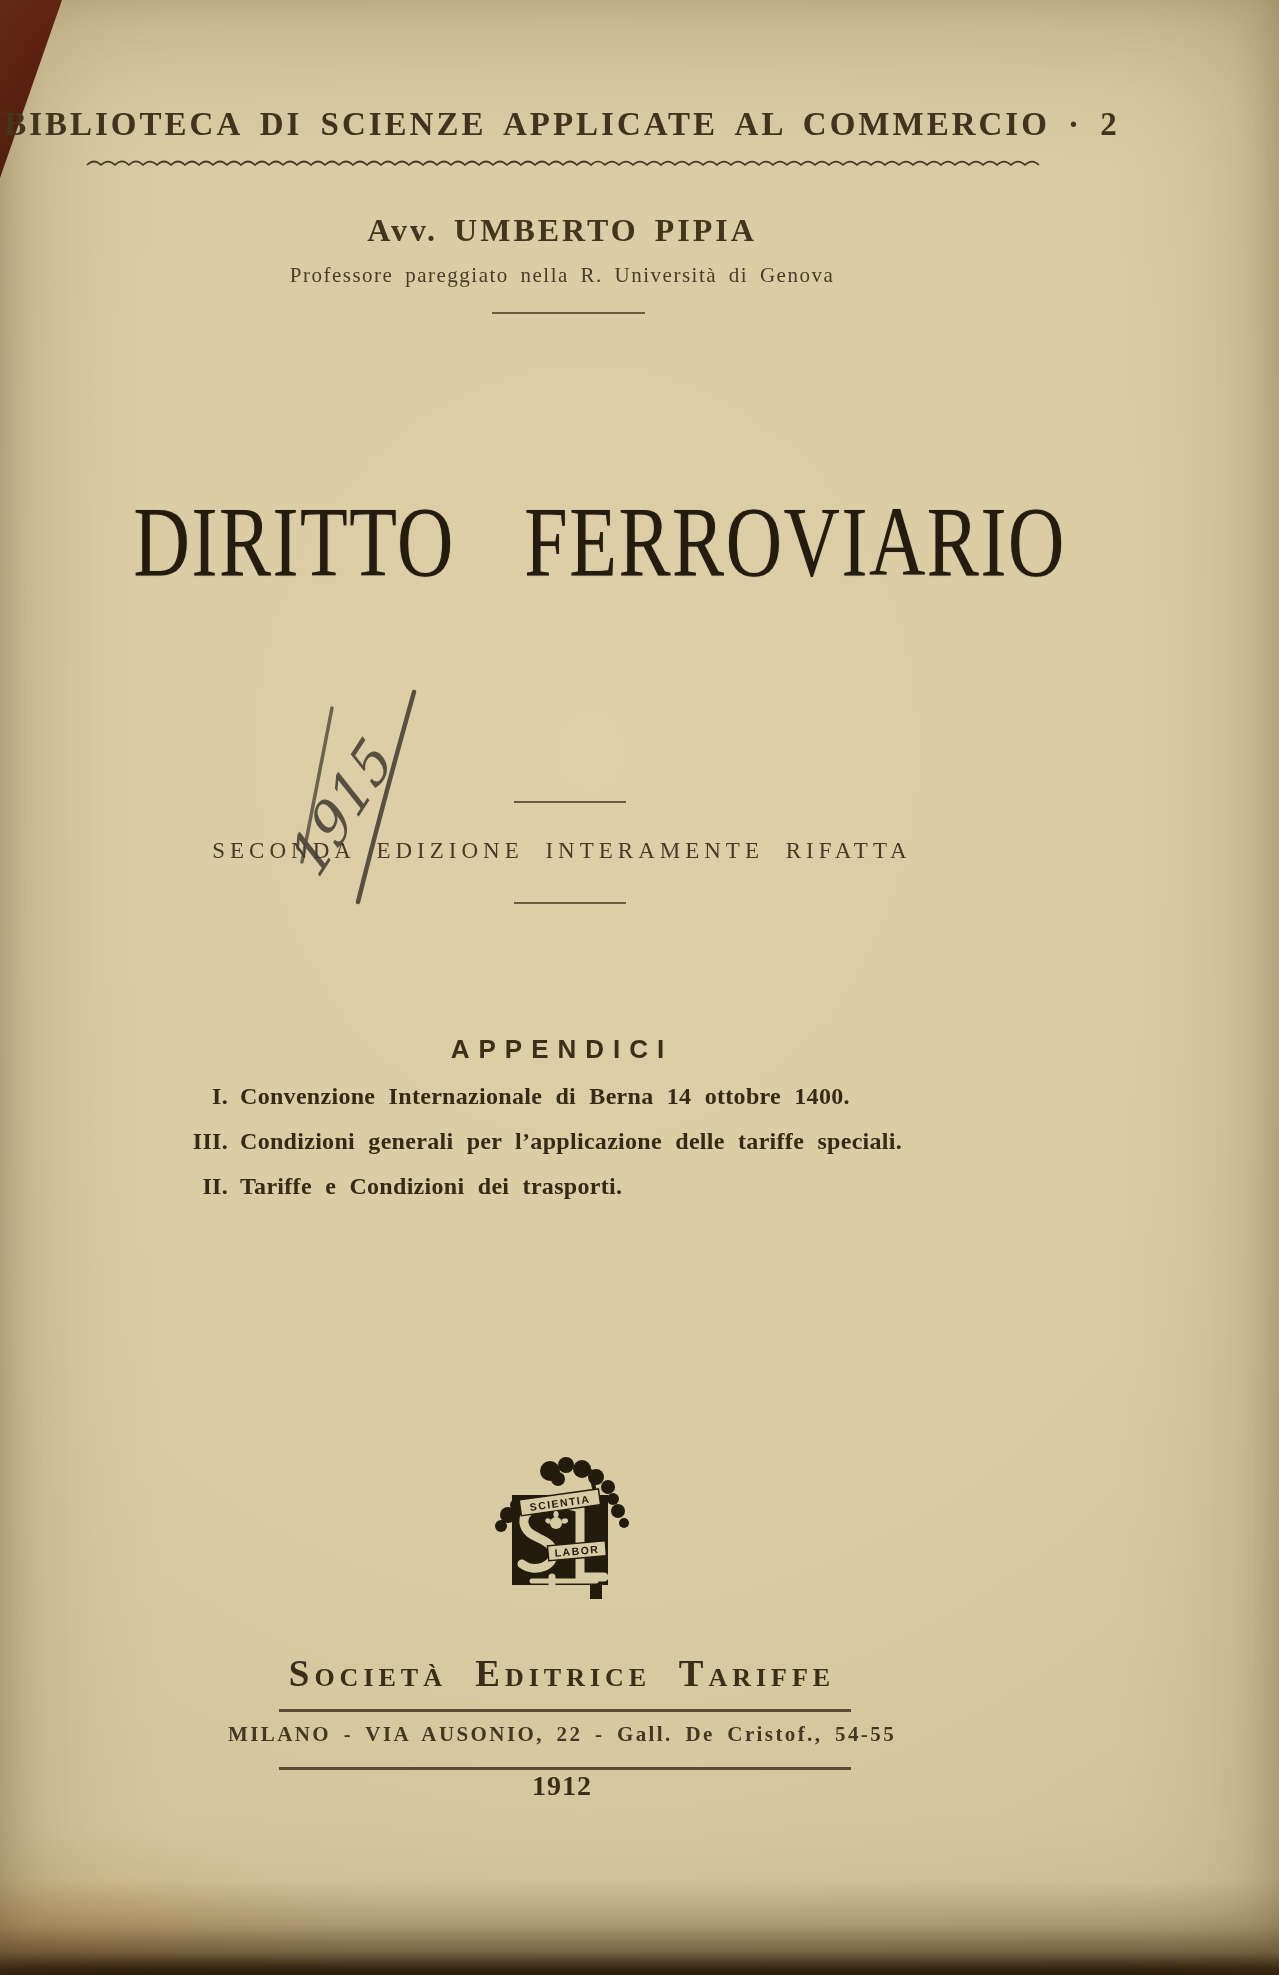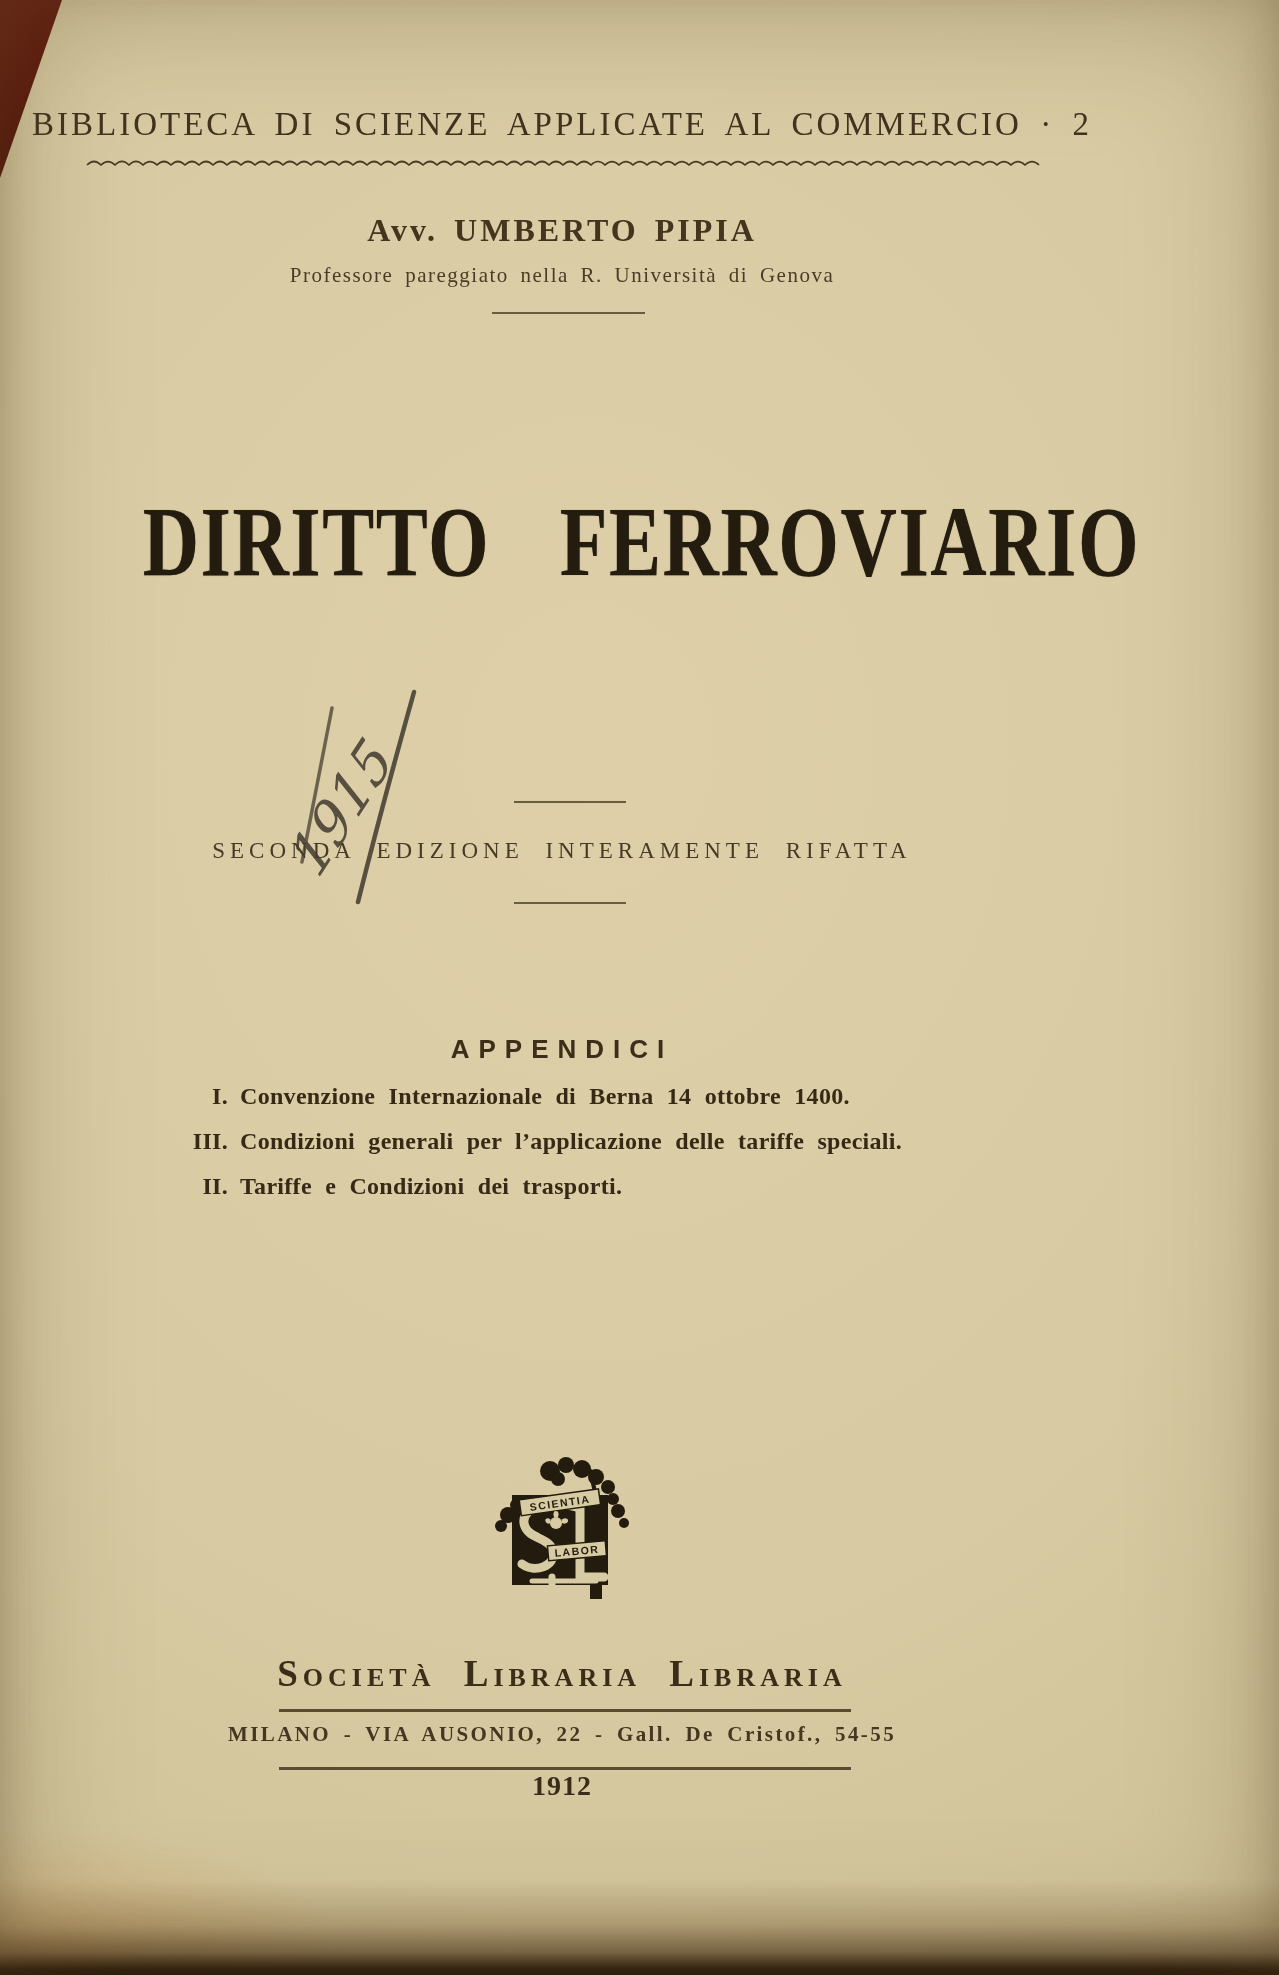--- a/index.html
+++ b/index.html
@@ -14,27 +14,27 @@
     box-shadow: inset 0 0 140px rgba(92,72,36,.38), inset 0 -18px 40px rgba(70,50,22,.25);}
   .corner-red{position:absolute; left:0; top:0; width:70px; height:185px;
     background:linear-gradient(135deg,#70241700 0%,#6b2014 0%,#531508 70%,#3c0e05 100%);
     clip-path:polygon(0 0, 62px 0, 0 178px);}
   .bottom-shade{position:absolute; left:0; bottom:0; width:100%; height:95px;
     background:linear-gradient(to bottom, rgba(90,62,28,0) 0%, rgba(104,74,34,.28) 48%, rgba(66,44,18,.55) 76%, #27180a 94%, #1b0f05 100%);}
   .bottom-left-glow{position:absolute; left:0; bottom:0; width:360px; height:150px;
     background:radial-gradient(ellipse at 12% 100%, rgba(196,124,48,.30) 0%, rgba(196,124,48,0) 70%);}
 
   .c{position:absolute; left:2px; width:1120px; text-align:center;}
-  .series{top:106px; font-size:33px; font-weight:normal; letter-spacing:3px; word-spacing:7px; color:#41341f;}
+  .series{top:106px; font-size:33px; font-weight:bold; letter-spacing:3px; word-spacing:7px; color:#41341f;}
   .wavy{position:absolute; left:86px; top:157px; width:956px; height:14px;}
   .author{top:212px; font-size:32px; font-weight:bold; letter-spacing:3px; word-spacing:5px; color:#43351e;}
   .affil{top:263px; font-size:21px; letter-spacing:1.5px; word-spacing:5px; color:#4a3c26;}
   .rule{position:absolute; background:#43361f; height:2px; opacity:.85;}
   .rule-thin{height:1.6px; opacity:.75;}
-  .title{top:486px; font-size:100px; line-height:112px; font-weight:bold; color:#241c0f;
+  .title{top:486px; font-size:100px; line-height:112px; font-weight:normal; color:#241c0f;
     white-space:nowrap; letter-spacing:2px; word-spacing:62px;}
   .title .squeeze{display:inline-block; transform:scaleX(0.78); transform-origin:50% 50%;
     text-shadow:0 0 1px rgba(36,28,15,.5);}
   .edition{top:838px; font-size:23px; letter-spacing:5px; word-spacing:11px; color:#483a25;}
   .appendici{top:1034px; font-family:"Liberation Sans","DejaVu Sans",sans-serif;
     font-size:26px; font-weight:bold; letter-spacing:9px; color:#3c2f1a;text-align:center;}
   .applist{position:absolute; left:170px; top:1080px; width:850px; text-align:left; color:#362a16;}
   .app-row{display:grid; grid-template-columns:58px 1fr; column-gap:12px; align-items:baseline;
     margin-bottom:13px; font-size:24px; font-weight:bold; line-height:32px; word-spacing:7px; letter-spacing:.3px;}
   .app-num{text-align:right;}
@@ -128,21 +128,21 @@
     <g transform="rotate(-5 88 96)">
       <rect x="56" y="88" width="58" height="15" fill="#d7cba4" stroke="#241b0f" stroke-width="1.5"></rect>
       <text x="85" y="99.5" text-anchor="middle" font-family="Liberation Sans, sans-serif" font-size="10.5" font-weight="bold" letter-spacing="1.5" fill="#241b0f">LABOR</text>
     </g>
     <g>
       <circle cx="64" cy="68" r="6" fill="#d7cba4"></circle>
       <path d="M64,62 C60,56 68,56 64,62 M58,66 C52,62 56,70 58,66 M70,66 C78,62 74,70 70,66" stroke="#d7cba4" stroke-width="3" fill="none"></path>
     </g>
   </svg>
 
-  <div class="c publisher">Società Libraria Libraria</div>
+  <div class="c publisher">Società Editrice Tariffe</div>
   <div class="rule" style="left:279px; top:1709px; width:572px; height:2.5px;"></div>
   <div class="c address">MILANO - VIA AUSONIO, 22 - Gall. De Cristof., 54-55</div>
   <div class="rule" style="left:279px; top:1767px; width:572px; height:2.5px;"></div>
   <div class="c year">1912</div>
 
   <div class="bottom-left-glow"></div>
   <div class="bottom-shade"></div>
   <div class="vignette"></div>
 </div>
 

